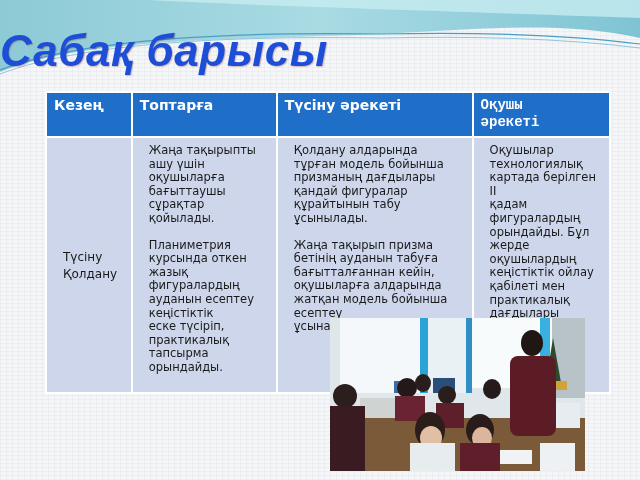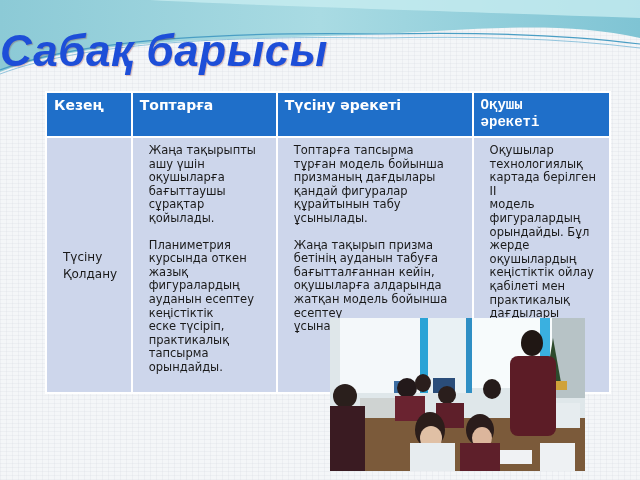--- a/index.html
+++ b/index.html
@@ -94,40 +94,40 @@
         <span class="para">жазық</span>
         <span class="para">фигуралардың</span>
         <span class="para">ауданын есептеу</span>
         <span class="para">кеңістіктік</span>
         <span class="para">еске түсіріп,</span>
         <span class="para">практикалық</span>
         <span class="para">тапсырма</span>
         <span class="para">орындайды.</span>
       </td>
       <td>
-        <span class="para">Топтарға тапсырма</span>
+        <span class="para">Қолдану алдарында</span>
         <span class="para">тұрған модель бойынша</span>
         <span class="para">призманың дағдылары</span>
         <span class="para">қандай фигуралар</span>
         <span class="para">құрайтынын табу</span>
         <span class="para">ұсынылады.</span>
         <span class="gap"></span>
         <span class="para">Жаңа  тақырып призма</span>
         <span class="para">бетінің ауданын табуға</span>
         <span class="para">бағытталғаннан кейін,</span>
         <span class="para">оқушыларға алдарында</span>
         <span class="para">жатқан модель бойынша</span>
         <span class="para">есептеу</span>
         <span class="para">ұсынад</span>
       </td>
       <td>
         <span class="para">Оқушылар</span>
         <span class="para">технологиялық</span>
         <span class="para">картада берілген II</span>
-        <span class="para">модель</span>
+        <span class="para">қадам</span>
         <span class="para">фигуралардың</span>
         <span class="para">орындайды. Бұл</span>
         <span class="para">жерде</span>
         <span class="para">оқушылардың</span>
         <span class="para">кеңістіктік ойлау</span>
         <span class="para">қабілеті мен</span>
         <span class="para">практикалық</span>
         <span class="para">дағдылары</span>
       </td>
     </tr>

